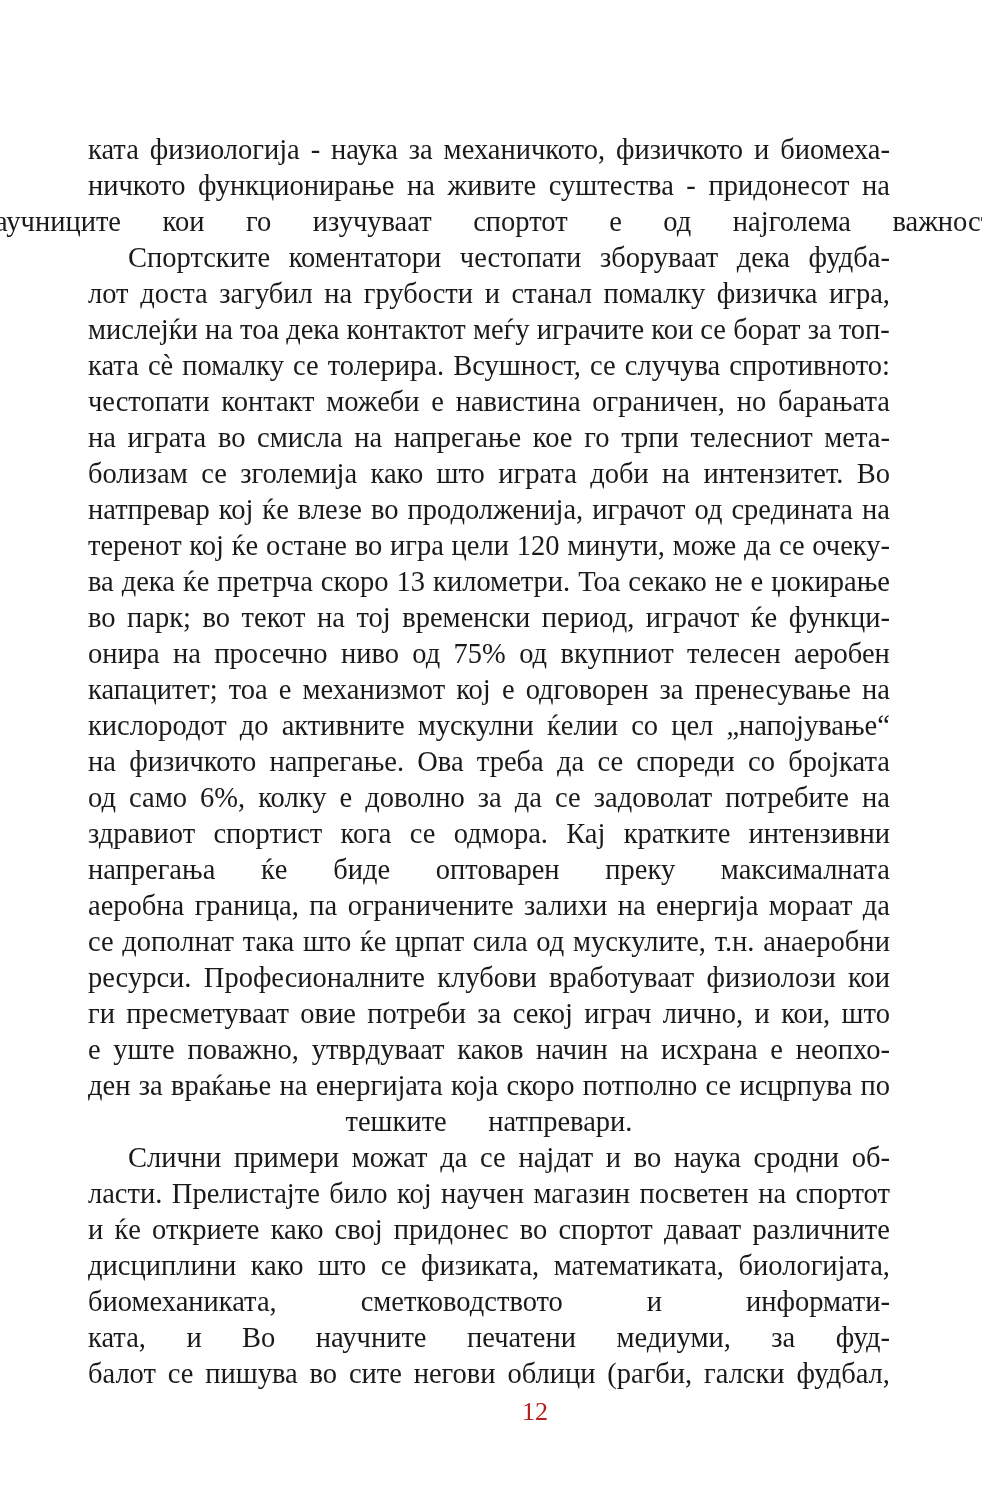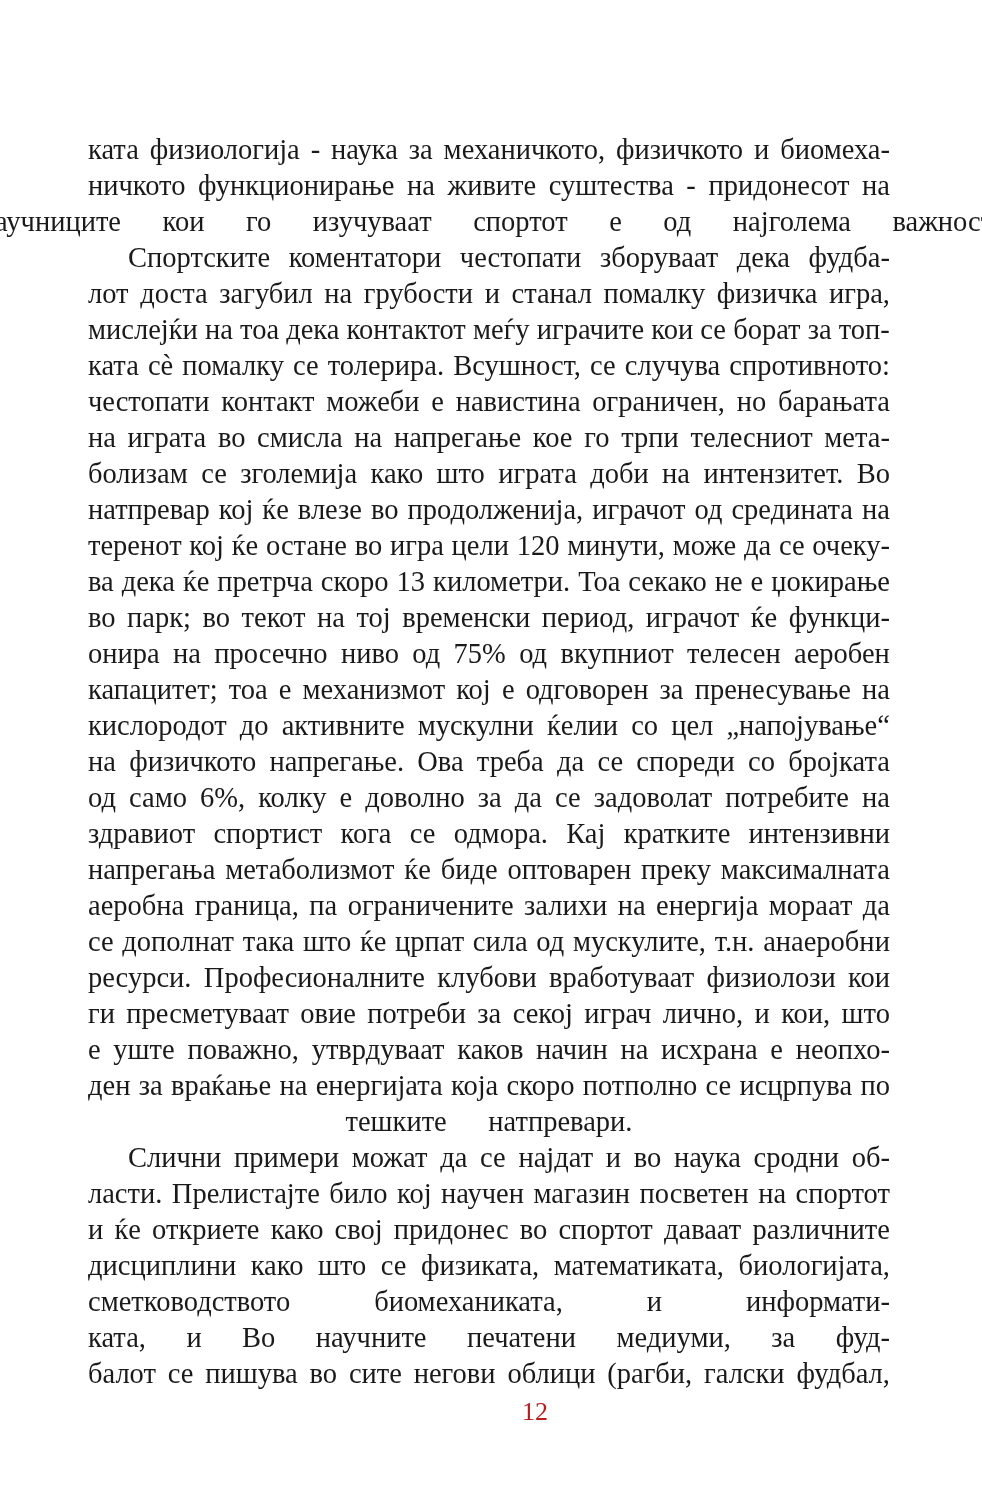--- a/index.html
+++ b/index.html
@@ -98,32 +98,32 @@
       <div class="line just"><span class="w">натпревар</span><span class="w">кој</span><span class="w">ќе</span><span class="w">влезе</span><span class="w">во</span><span class="w">продолженија,</span><span class="w">играчот</span><span class="w">од</span><span class="w">средината</span><span class="w">на</span></div>
       <div class="line just"><span class="w">теренот</span><span class="w">кој</span><span class="w">ќе</span><span class="w">остане</span><span class="w">во</span><span class="w">игра</span><span class="w">цели</span><span class="w">120</span><span class="w">минути,</span><span class="w">може</span><span class="w">да</span><span class="w">се</span><span class="w">очеку-</span></div>
       <div class="line just"><span class="w">ва</span><span class="w">дека</span><span class="w">ќе</span><span class="w">претрча</span><span class="w">скоро</span><span class="w">13</span><span class="w">километри.</span><span class="w">Тоа</span><span class="w">секако</span><span class="w">не</span><span class="w">е</span><span class="w">џокирање</span></div>
       <div class="line just"><span class="w">во</span><span class="w">парк;</span><span class="w">во</span><span class="w">текот</span><span class="w">на</span><span class="w">тој</span><span class="w">временски</span><span class="w">период,</span><span class="w">играчот</span><span class="w">ќе</span><span class="w">функци-</span></div>
       <div class="line just"><span class="w">онира</span><span class="w">на</span><span class="w">просечно</span><span class="w">ниво</span><span class="w">од</span><span class="w">75%</span><span class="w">од</span><span class="w">вкупниот</span><span class="w">телесен</span><span class="w">аеробен</span></div>
       <div class="line just"><span class="w">капацитет;</span><span class="w">тоа</span><span class="w">е</span><span class="w">механизмот</span><span class="w">кој</span><span class="w">е</span><span class="w">одговорен</span><span class="w">за</span><span class="w">пренесување</span><span class="w">на</span></div>
       <div class="line just"><span class="w">кислородот</span><span class="w">до</span><span class="w">активните</span><span class="w">мускулни</span><span class="w">ќелии</span><span class="w">со</span><span class="w">цел</span><span class="w">„напојување“</span></div>
       <div class="line just"><span class="w">на</span><span class="w">физичкото</span><span class="w">напрегање.</span><span class="w">Ова</span><span class="w">треба</span><span class="w">да</span><span class="w">се</span><span class="w">спореди</span><span class="w">со</span><span class="w">бројката</span></div>
       <div class="line just"><span class="w">од</span><span class="w">само</span><span class="w">6%,</span><span class="w">колку</span><span class="w">е</span><span class="w">доволно</span><span class="w">за</span><span class="w">да</span><span class="w">се</span><span class="w">задоволат</span><span class="w">потребите</span><span class="w">на</span></div>
       <div class="line just"><span class="w">здравиот</span><span class="w">спортист</span><span class="w">кога</span><span class="w">се</span><span class="w">одмора.</span><span class="w">Кај</span><span class="w">кратките</span><span class="w">интензивни</span></div>
-      <div class="line just"><span class="w">напрегања</span><span class="w">метаболизмот</span><span class="w">ќе</span><span class="w">биде</span><span class="w">оптоварен</span><span class="w">преку</span><span class="w">максималната</span></div>
+      <div class="line just"><span class="w">напрегања</span><span class="w">ќе</span><span class="w">биде</span><span class="w">оптоварен</span><span class="w">преку</span><span class="w">максималната</span></div>
       <div class="line just"><span class="w">аеробна</span><span class="w">граница,</span><span class="w">па</span><span class="w">ограничените</span><span class="w">залихи</span><span class="w">на</span><span class="w">енергија</span><span class="w">мораат</span><span class="w">да</span></div>
       <div class="line just"><span class="w">се</span><span class="w">дополнат</span><span class="w">така</span><span class="w">што</span><span class="w">ќе</span><span class="w">црпат</span><span class="w">сила</span><span class="w">од</span><span class="w">мускулите,</span><span class="w">т.н.</span><span class="w">анаеробни</span></div>
       <div class="line just"><span class="w">ресурси.</span><span class="w">Професионалните</span><span class="w">клубови</span><span class="w">вработуваат</span><span class="w">физиолози</span><span class="w">кои</span></div>
       <div class="line just"><span class="w">ги</span><span class="w">пресметуваат</span><span class="w">овие</span><span class="w">потреби</span><span class="w">за</span><span class="w">секој</span><span class="w">играч</span><span class="w">лично,</span><span class="w">и</span><span class="w">кои,</span><span class="w">што</span></div>
       <div class="line just"><span class="w">е</span><span class="w">уште</span><span class="w">поважно,</span><span class="w">утврдуваат</span><span class="w">каков</span><span class="w">начин</span><span class="w">на</span><span class="w">исхрана</span><span class="w">е</span><span class="w">неопхо-</span></div>
       <div class="line just"><span class="w">ден</span><span class="w">за</span><span class="w">враќање</span><span class="w">на</span><span class="w">енергијата</span><span class="w">која</span><span class="w">скоро</span><span class="w">потполно</span><span class="w">се</span><span class="w">исцрпува</span><span class="w">по</span></div>
       <div class="line flush"><span class="w">тешките</span><span class="w">натпревари.</span></div>
       <div class="line just indent"><span class="w">Слични</span><span class="w">примери</span><span class="w">можат</span><span class="w">да</span><span class="w">се</span><span class="w">најдат</span><span class="w">и</span><span class="w">во</span><span class="w">наука</span><span class="w">сродни</span><span class="w">об-</span></div>
       <div class="line just"><span class="w">ласти.</span><span class="w">Прелистајте</span><span class="w">било</span><span class="w">кој</span><span class="w">научен</span><span class="w">магазин</span><span class="w">посветен</span><span class="w">на</span><span class="w">спортот</span></div>
       <div class="line just"><span class="w">и</span><span class="w">ќе</span><span class="w">откриете</span><span class="w">како</span><span class="w">свој</span><span class="w">придонес</span><span class="w">во</span><span class="w">спортот</span><span class="w">даваат</span><span class="w">различните</span></div>
       <div class="line just"><span class="w">дисциплини</span><span class="w">како</span><span class="w">што</span><span class="w">се</span><span class="w">физиката,</span><span class="w">математиката,</span><span class="w">биологијата,</span></div>
-      <div class="line just"><span class="w">сметководството</span><span class="w">биомеханиката,</span><span class="w">и</span><span class="w">информати-</span></div>
+      <div class="line just"><span class="w">биомеханиката,</span><span class="w">сметководството</span><span class="w">и</span><span class="w">информати-</span></div>
       <div class="line just"><span class="w">ката,</span><span class="w">и</span><span class="w">Во</span><span class="w">научните</span><span class="w">печатени</span><span class="w">медиуми,</span><span class="w">за</span><span class="w">фуд-</span></div>
       <div class="line just"><span class="w">балот</span><span class="w">се</span><span class="w">пишува</span><span class="w">во</span><span class="w">сите</span><span class="w">негови</span><span class="w">облици</span><span class="w">(рагби,</span><span class="w">галски</span><span class="w">фудбал,</span></div>
     </div>
 
   <div class="page-number">12</div>
 
 </div>
 
 </body></html>

